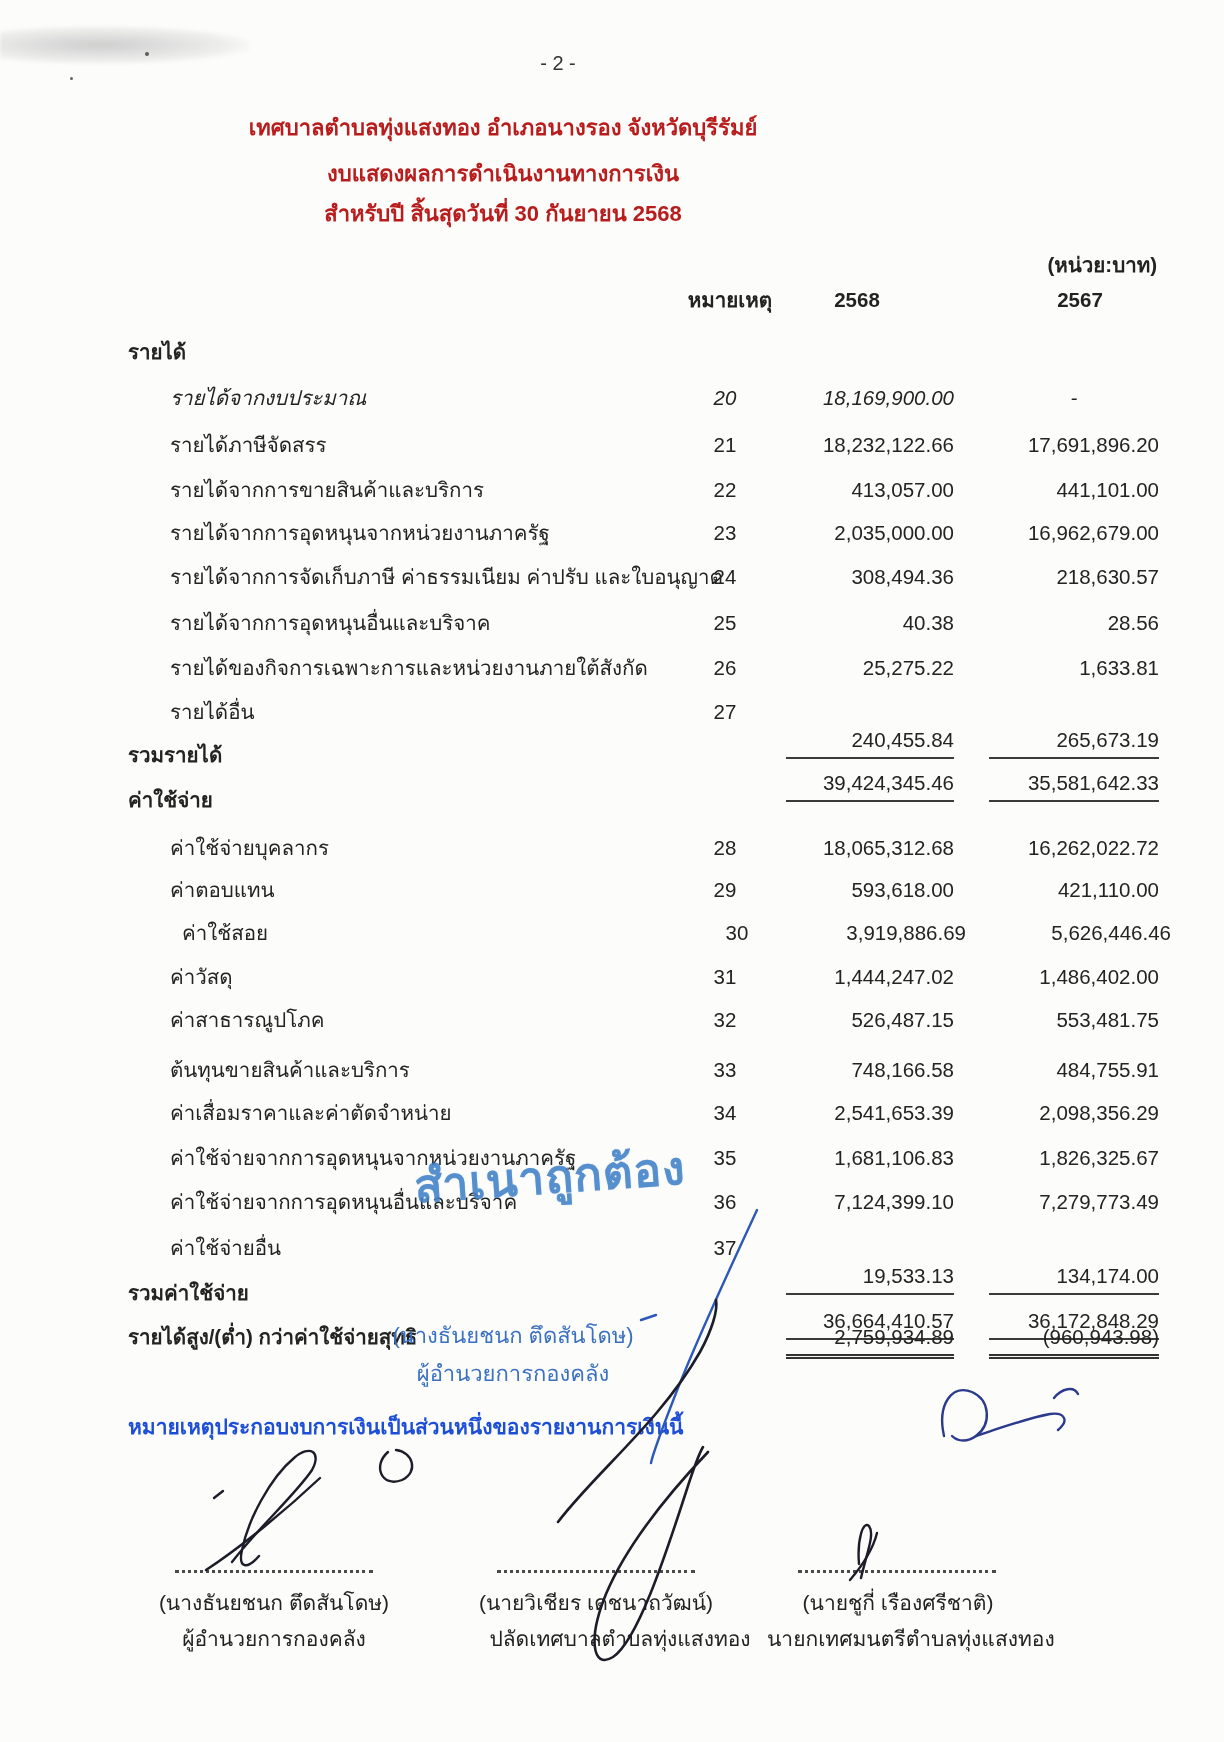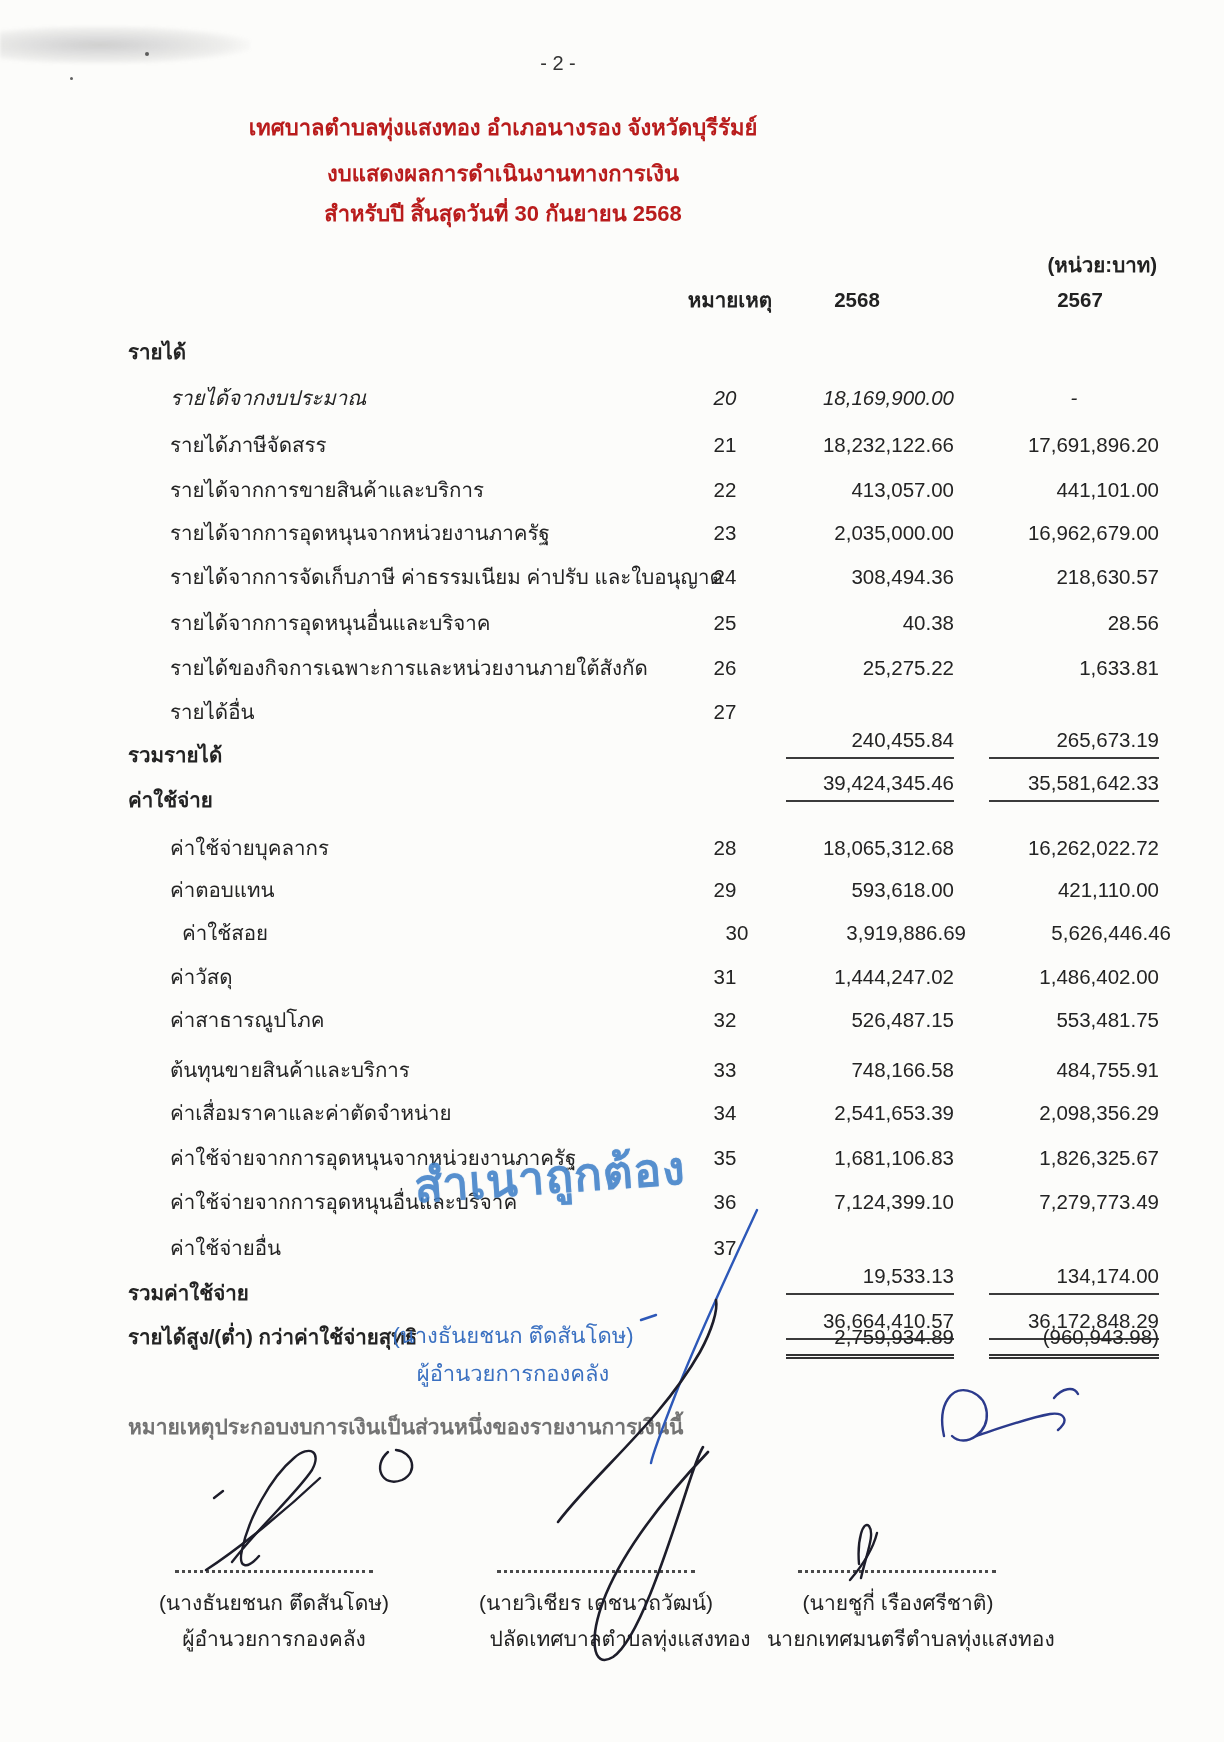--- a/index.html
+++ b/index.html
@@ -37,21 +37,21 @@
 
   .stamp-certify{
     left:414px;top:1138px;width:330px;
     font-size:46px;font-weight:bold;letter-spacing:1px;white-space:nowrap;
     transform:rotate(-4deg);opacity:.88;
     text-shadow:0 0 1px rgba(64,128,200,.55);
   }
   .stamp-name{left:388px;top:1318px;width:250px;text-align:center;font-size:22px;white-space:nowrap;}
   .stamp-title{left:388px;top:1356px;width:250px;text-align:center;font-size:22px;white-space:nowrap;}
 
-  .footnote{left:128px;top:1410px;font-size:21px;font-weight:bold;white-space:nowrap;color:#737373;}
+  .footnote{left:128px;top:1410px;font-size:21px;font-weight:bold;white-space:nowrap;color:#1d4ed8;}
 
   .dotline{height:0;border-bottom:3px dotted #4a4a4a;top:1570px;}
   .sig-name{top:1588px;height:30px;line-height:30px;text-align:center;font-size:21px;white-space:nowrap;}
   .sig-title{top:1624px;height:30px;line-height:30px;text-align:center;font-size:21px;white-space:nowrap;}
 
   .ink{position:absolute;left:0;top:0;pointer-events:none;}
 </style>
 </head>
 <body>
 

